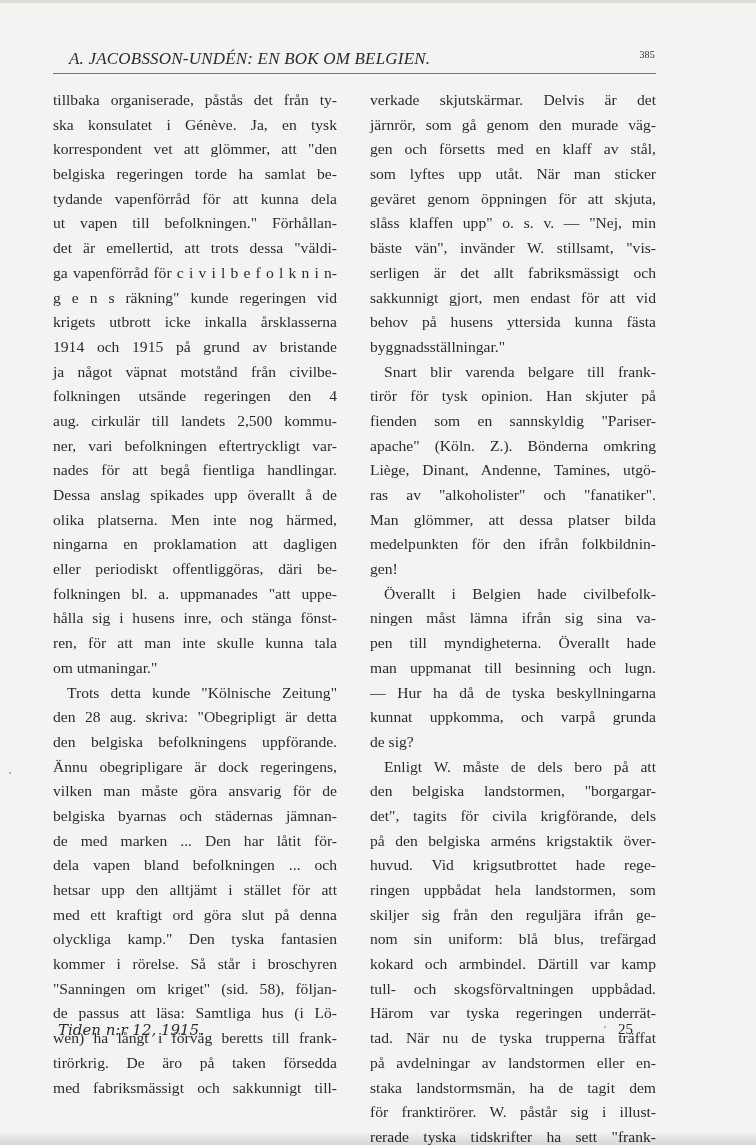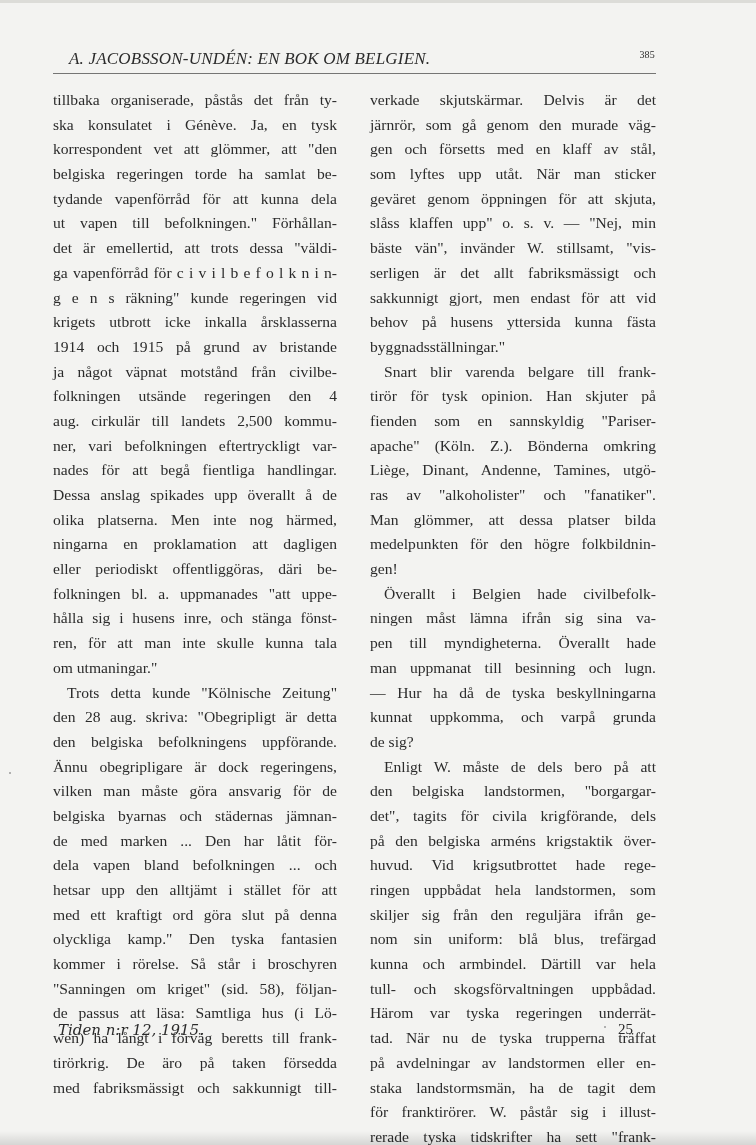--- a/index.html
+++ b/index.html
@@ -102,38 +102,38 @@
     <span class="line">sakkunnigt gjort, men endast för att vid</span>
     <span class="line">behov på husens yttersida kunna fästa</span>
     <span class="line last">byggnadsställningar."</span>
     <span class="line indent">Snart blir varenda belgare till frank-</span>
     <span class="line">tirör för tysk opinion.  Han skjuter på</span>
     <span class="line">fienden som en sannskyldig "Pariser-</span>
     <span class="line">apache" (Köln. Z.).  Bönderna omkring</span>
     <span class="line">Liège, Dinant, Andenne, Tamines, utgö-</span>
     <span class="line">ras  av "alkoholister" och "fanatiker".</span>
     <span class="line">Man glömmer, att dessa platser bilda</span>
-    <span class="line">medelpunkten för den högre folkbildnin-</span>
+    <span class="line">medelpunkten för den ifrån folkbildnin-</span>
     <span class="line last">gen!</span>
     <span class="line indent">Överallt i Belgien hade civilbefolk-</span>
     <span class="line">ningen måst lämna ifrån sig sina va-</span>
     <span class="line">pen till myndigheterna.  Överallt hade</span>
     <span class="line">man uppmanat till besinning och lugn.</span>
     <span class="line">— Hur ha då de tyska beskyllningarna</span>
     <span class="line">kunnat uppkomma, och varpå grunda</span>
     <span class="line last">de sig?</span>
     <span class="line indent">Enligt W. måste de dels bero på att</span>
     <span class="line">den belgiska landstormen, "borgargar-</span>
     <span class="line">det", tagits för civila krigförande, dels</span>
     <span class="line">på den belgiska arméns krigstaktik över-</span>
     <span class="line">huvud.  Vid krigsutbrottet hade rege-</span>
     <span class="line">ringen uppbådat hela landstormen, som</span>
     <span class="line">skiljer sig från den reguljära ifrån ge-</span>
     <span class="line">nom sin uniform: blå blus, trefärgad</span>
-    <span class="line">kunna och armbindel.  Därtill var hela</span>
+    <span class="line">kokard och armbindel.  Därtill var kamp</span>
     <span class="line">tull- och skogsförvaltningen uppbådad.</span>
     <span class="line">Härom var tyska regeringen underrät-</span>
     <span class="line">tad.  När nu de tyska trupperna träffat</span>
     <span class="line">på avdelningar av landstormen eller en-</span>
     <span class="line">staka landstormsmän, ha de tagit dem</span>
     <span class="line">för franktirörer.  W. påstår sig i illust-</span>
     <span class="line">rerade tyska tidskrifter ha sett "frank-</span>
   </div>
 
 <div class="footer-journal">Tiden n:r 12, 1915.</div>

